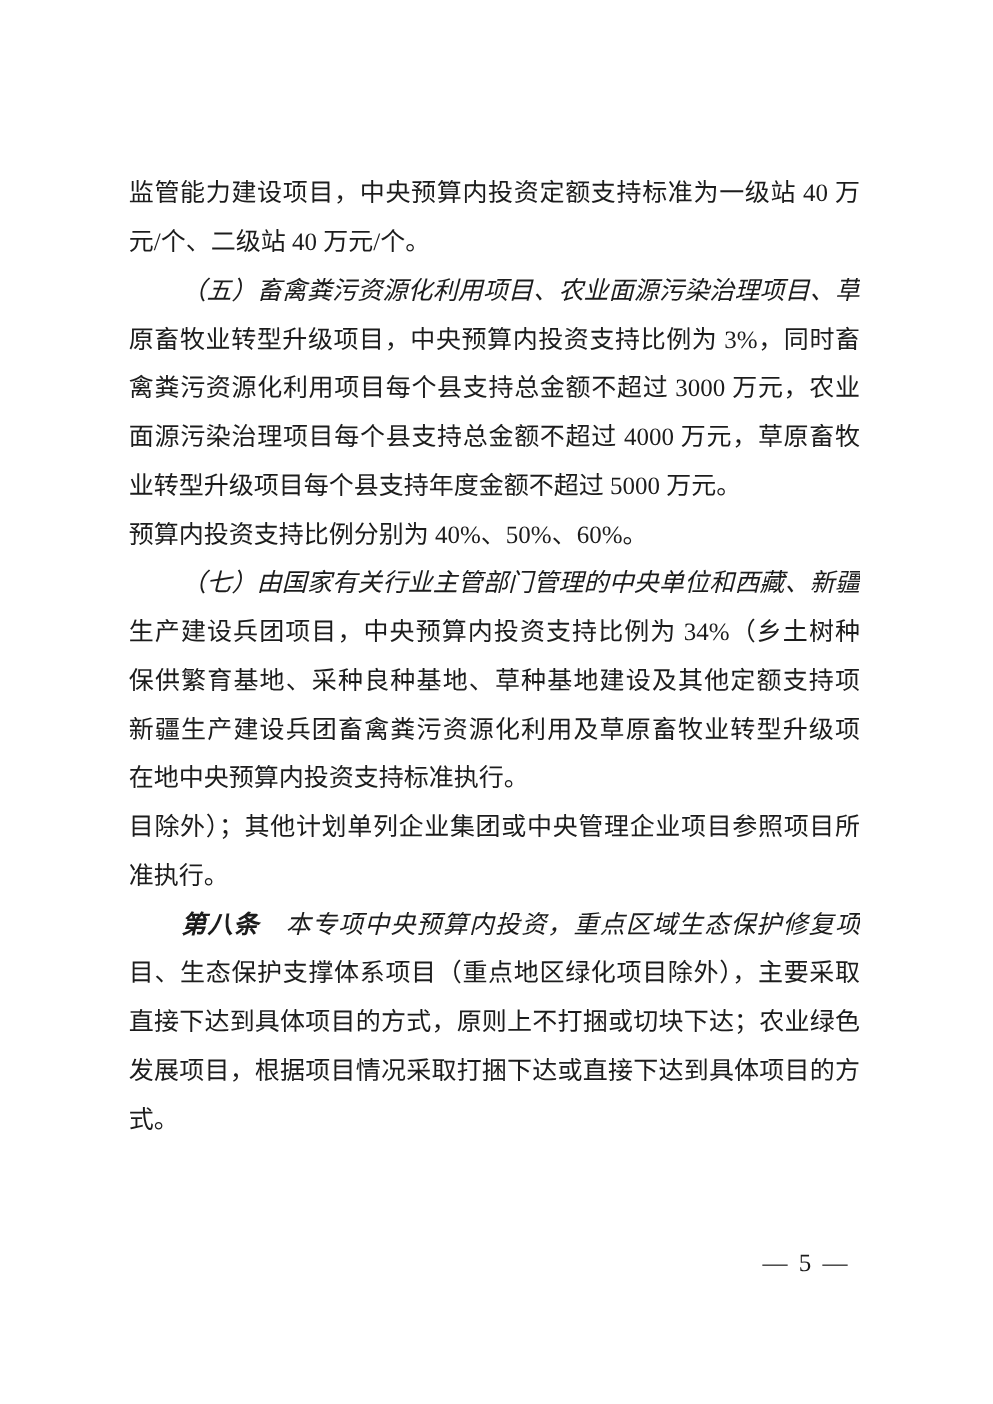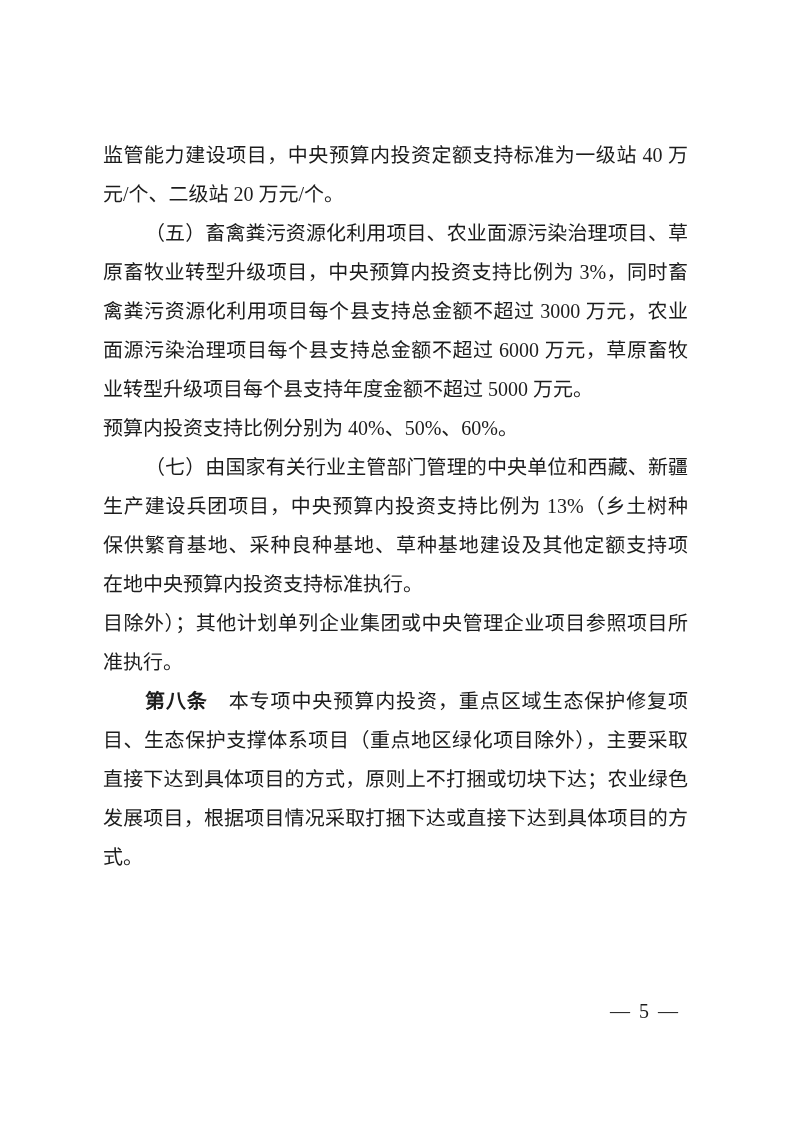--- a/index.html
+++ b/index.html
@@ -33,20 +33,21 @@
     -moz-text-align-last: justify;
     text-justify: inter-character;
   }
   .line.no-justify {
     text-align: left;
     text-align-last: left;
     -moz-text-align-last: left;
   }
   .line.indent {
     text-indent: 42px;
+    font-style: italic;
   }
   .bold-run {
     font-family: "Liberation Sans", "DejaVu Sans", sans-serif;
     font-weight: 700;
   }
   .footer {
     position: absolute;
     top: 998px;
     right: 114px;
     font-size: 20px;
@@ -54,30 +55,31 @@
     color: #1c1c1c;
     letter-spacing: 2px;
   }
 </style>
 </head>
 <body>
 
 <div class="page">
   <div class="doc-body">
       <div class="line"><span>监管能力建设项目，中央预算内投资定额支持标准为一级站 40 万</span></div>
-      <div class="line no-justify"><span>元/个、二级站 20 万元/个。</span></div>
+      <div class="line no-justify"><span>元/个、二级站 40 万元/个。</span></div>
       <div class="line indent"><span>（五）畜禽粪污资源化利用项目、农业面源污染治理项目、草</span></div>
       <div class="line"><span>原畜牧业转型升级项目，中央预算内投资支持比例为 3%，同时畜</span></div>
       <div class="line"><span>禽粪污资源化利用项目每个县支持总金额不超过 3000 万元，农业</span></div>
-      <div class="line"><span>面源污染治理项目每个县支持总金额不超过 6000 万元，草原畜牧</span></div>
+      <div class="line"><span>面源污染治理项目每个县支持总金额不超过 4000 万元，草原畜牧</span></div>
       <div class="line no-justify"><span>业转型升级项目每个县支持年度金额不超过 5000 万元。</span></div>
       <div class="line no-justify"><span>预算内投资支持比例分别为 40%、50%、60%。</span></div>
       <div class="line indent"><span>（七）由国家有关行业主管部门管理的中央单位和西藏、新疆</span></div>
-      <div class="line"><span>生产建设兵团项目，中央预算内投资支持比例为 13%（乡土树种</span></div>
+      <div class="line"><span>生产建设兵团项目，中央预算内投资支持比例为 34%（乡土树种</span></div>
       <div class="line"><span>保供繁育基地、采种良种基地、草种基地建设及其他定额支持项目、</span></div>
+      <div class="line"><span>新疆生产建设兵团畜禽粪污资源化利用及草原畜牧业转型升级项</span></div>
       <div class="line no-justify"><span>在地中央预算内投资支持标准执行。</span></div>
       <div class="line"><span>目除外）；其他计划单列企业集团或中央管理企业项目参照项目所</span></div>
       <div class="line no-justify"><span>准执行。</span></div>
       <div class="line indent"><span class="bold-run">第八条</span><span>　本专项中央预算内投资，重点区域生态保护修复项</span></div>
       <div class="line"><span>目、生态保护支撑体系项目（重点地区绿化项目除外），主要采取</span></div>
       <div class="line"><span>直接下达到具体项目的方式，原则上不打捆或切块下达；农业绿色</span></div>
       <div class="line"><span>发展项目，根据项目情况采取打捆下达或直接下达到具体项目的方</span></div>
       <div class="line no-justify"><span>式。</span></div>
     </div>
   <div class="footer">— 5 —</div>

